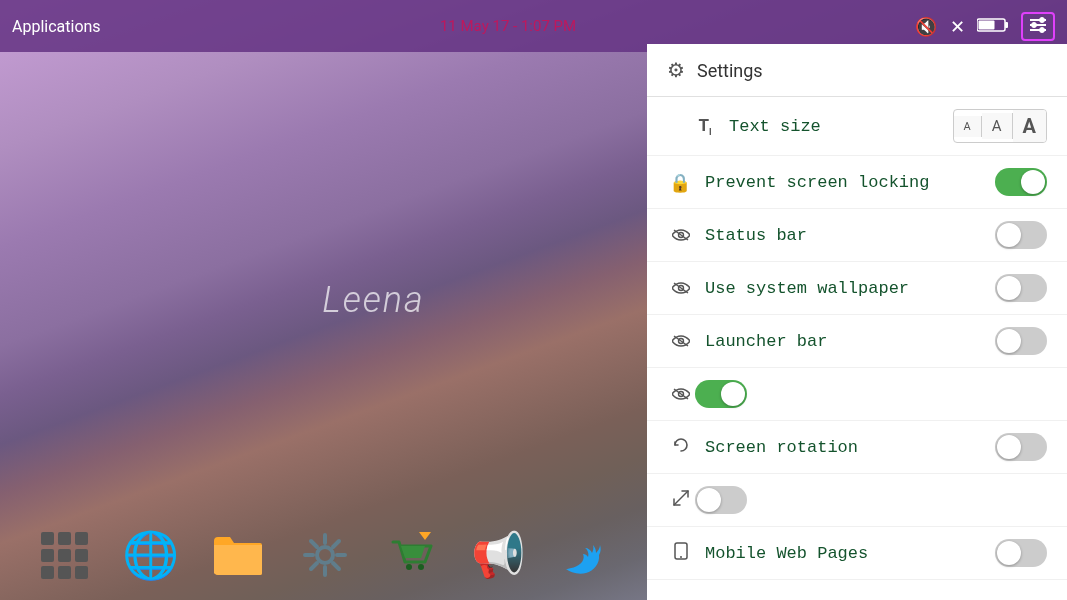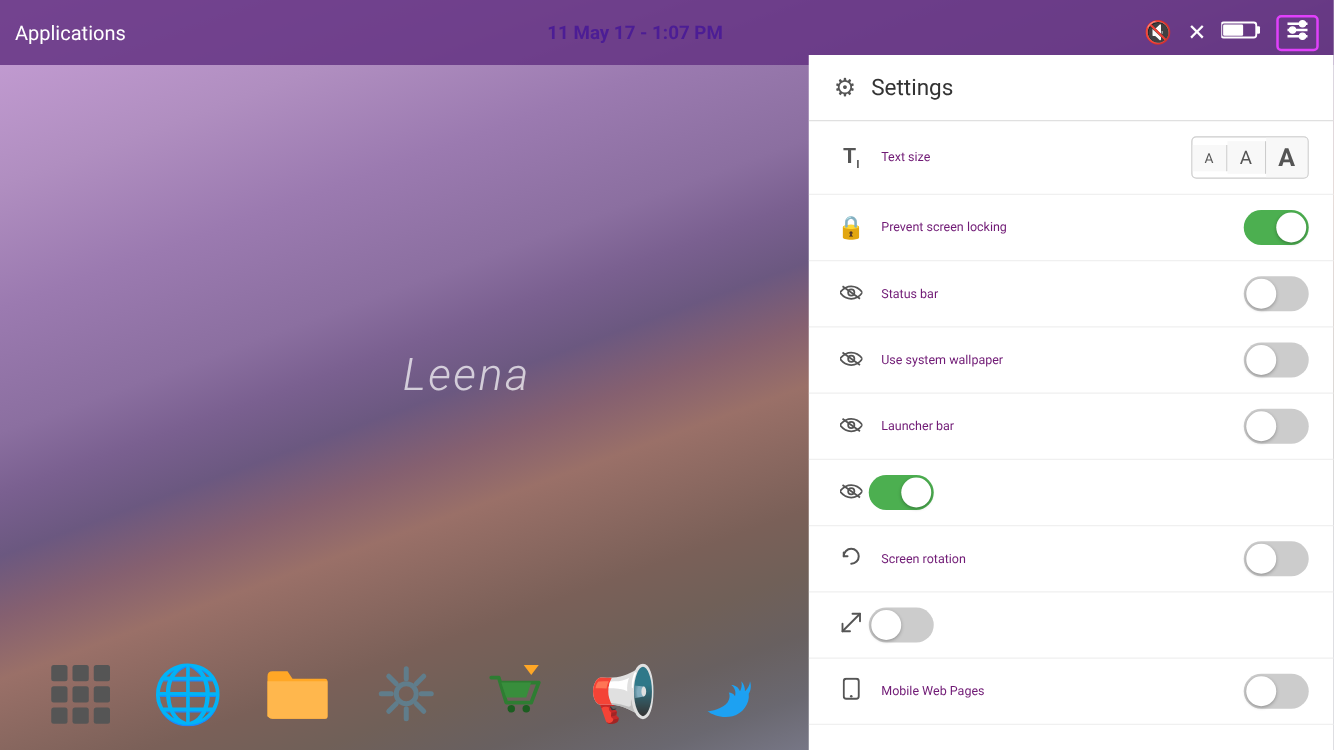--- a/index.html
+++ b/index.html
@@ -26,23 +26,22 @@
     }
     #topbar-apps {
       color: white;
       font-size: 16px;
       font-weight: 400;
       flex: 0 0 auto;
     }
     #topbar-datetime {
       flex: 1;
       text-align: center;
-      color: #4c1d95;
+      color: #be185d;
       font-size: 15px;
-      font-weight: bold;
     }
     #topbar-icons {
       display: flex;
       align-items: center;
       gap: 12px;
     }
     .topbar-icon {
       color: white;
       font-size: 18px;
       cursor: pointer;
@@ -133,23 +132,24 @@
     }
     .settings-item-icon {
       font-size: 18px;
       color: #555;
       width: 28px;
       flex-shrink: 0;
       text-align: center;
     }
     .settings-item-label {
       flex: 1;
-      font-size: 10px;
-      color: #701a75;
+      font-size: 17px;
+      color: #14532d;
       margin-left: 10px;
+      font-family: Liberation Mono, monospace;
     }
 
     
     .text-size-control {
       display: flex;
       align-items: center;
       border: 1px solid #ccc;
       border-radius: 4px;
       overflow: hidden;
     }
@@ -280,21 +280,21 @@
 </div>
 
 <div id="settings-panel">
 
   <div id="settings-header">
     <span id="settings-gear-icon">⚙</span>
     <span id="settings-title">Settings</span>
   </div>
 
   <div class="settings-item">
-    <span class="settings-item-icon" style="font-weight:bold; font-size:17px;">T<sub style="font-size:9px;">I</sub></span>
+    <span class="settings-item-icon" style="font-weight:bold; font-size:17px;margin-left:24px;">T<sub style="font-size:9px;">I</sub></span>
     <span class="settings-item-label">Text size</span>
     <div class="text-size-control">
       <div class="text-size-btn sm">A</div>
       <div class="text-size-btn md">A</div>
       <div class="text-size-btn lg">A</div>
     </div>
   </div>
 
   <div class="settings-item">
     <span class="settings-item-icon">🔒</span>

